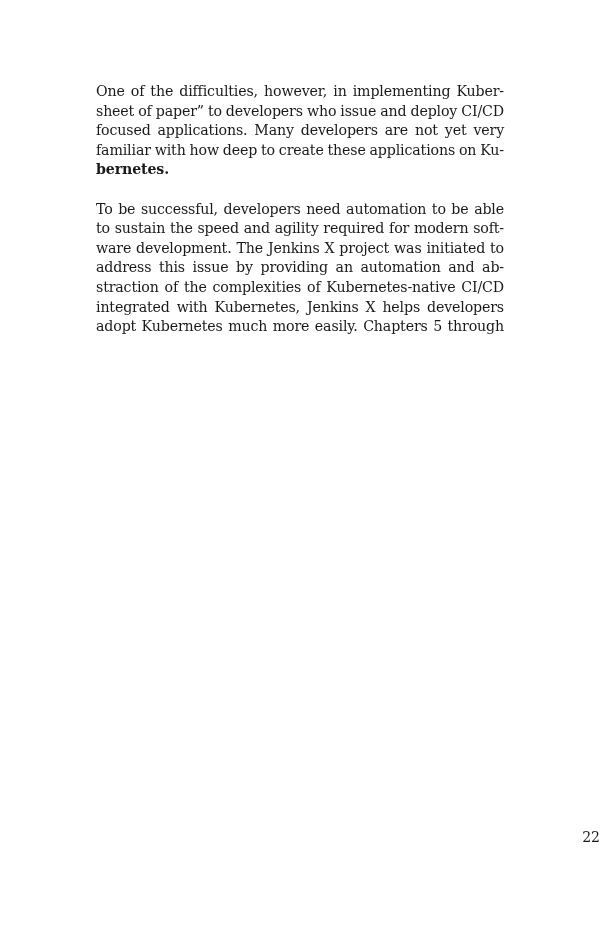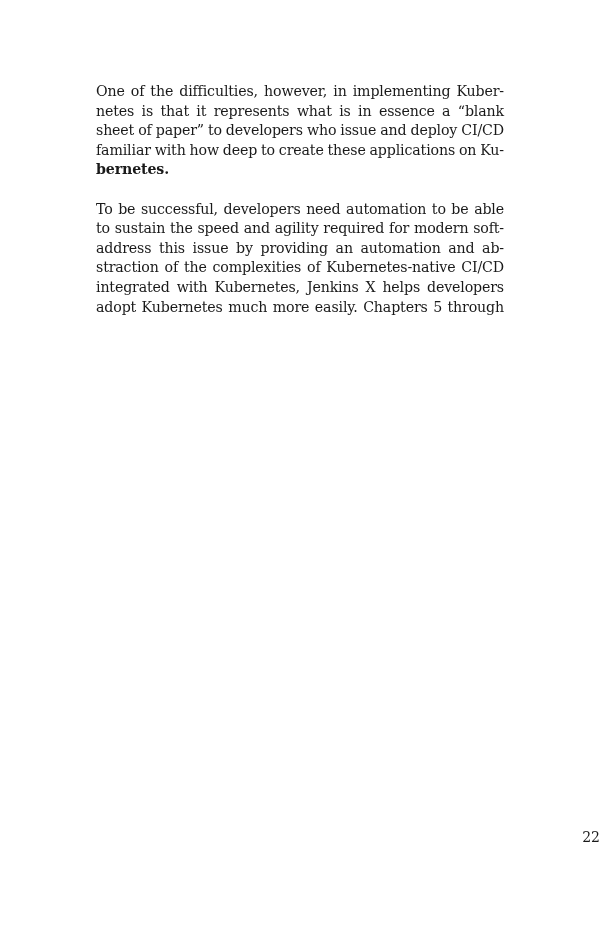--- a/index.html
+++ b/index.html
@@ -62,31 +62,32 @@
     }
   </style>
 </head>
 <body>
 
 <div class="page">
   <div class="text-block">
 
     <p class="para">
       <span class="line">One of the difficulties, however, in implementing Kuber-</span>
-      <span class="line">netes is that it represents what is in essence a “blank</span>
       <span class="line">sheet of paper” to developers who issue and deploy CI/CD</span>
+      <span class="line">focused applications. Many developers are not yet very</span>
       <span class="line">familiar with how deep to create these applications on Ku-</span>
       <span class="line last">bernetes.</span>
     </p>
 
     <div class="para-gap"></div>
 
     <p class="para">
       <span class="line">To be successful, developers need automation to be able</span>
       <span class="line">to sustain the speed and agility required for modern soft-</span>
+      <span class="line">ware development.  The Jenkins X project was initiated to</span>
       <span class="line">address this issue by providing an automation and ab-</span>
       <span class="line">straction of the complexities of Kubernetes-native CI/CD</span>
       <span class="line">integrated with Kubernetes, Jenkins X helps developers</span>
       <span class="line">adopt Kubernetes much more easily. Chapters 5 through</span>
     </p>
 
   </div>
 
   <div class="page-number">22</div>
 </div>

